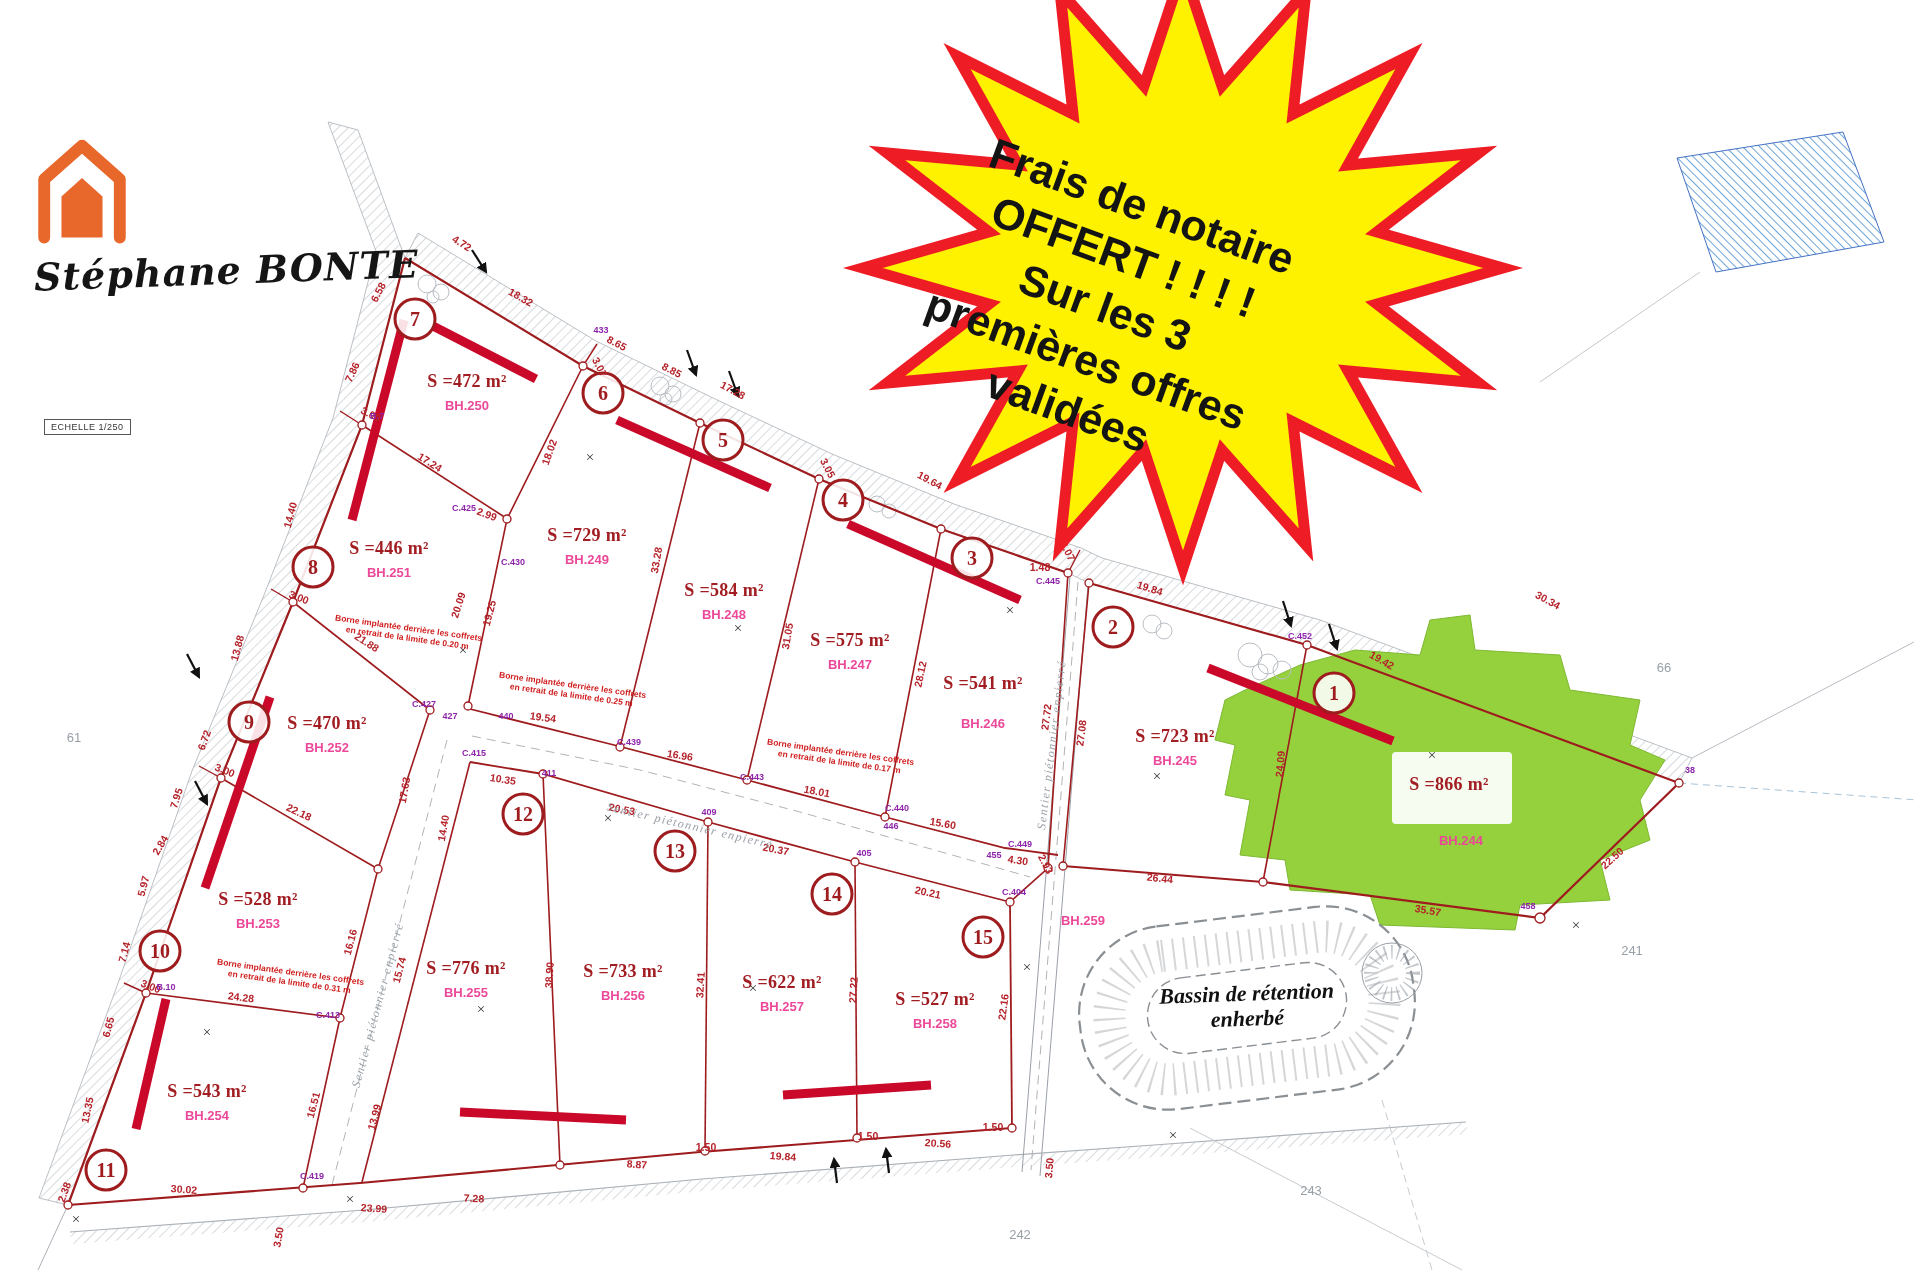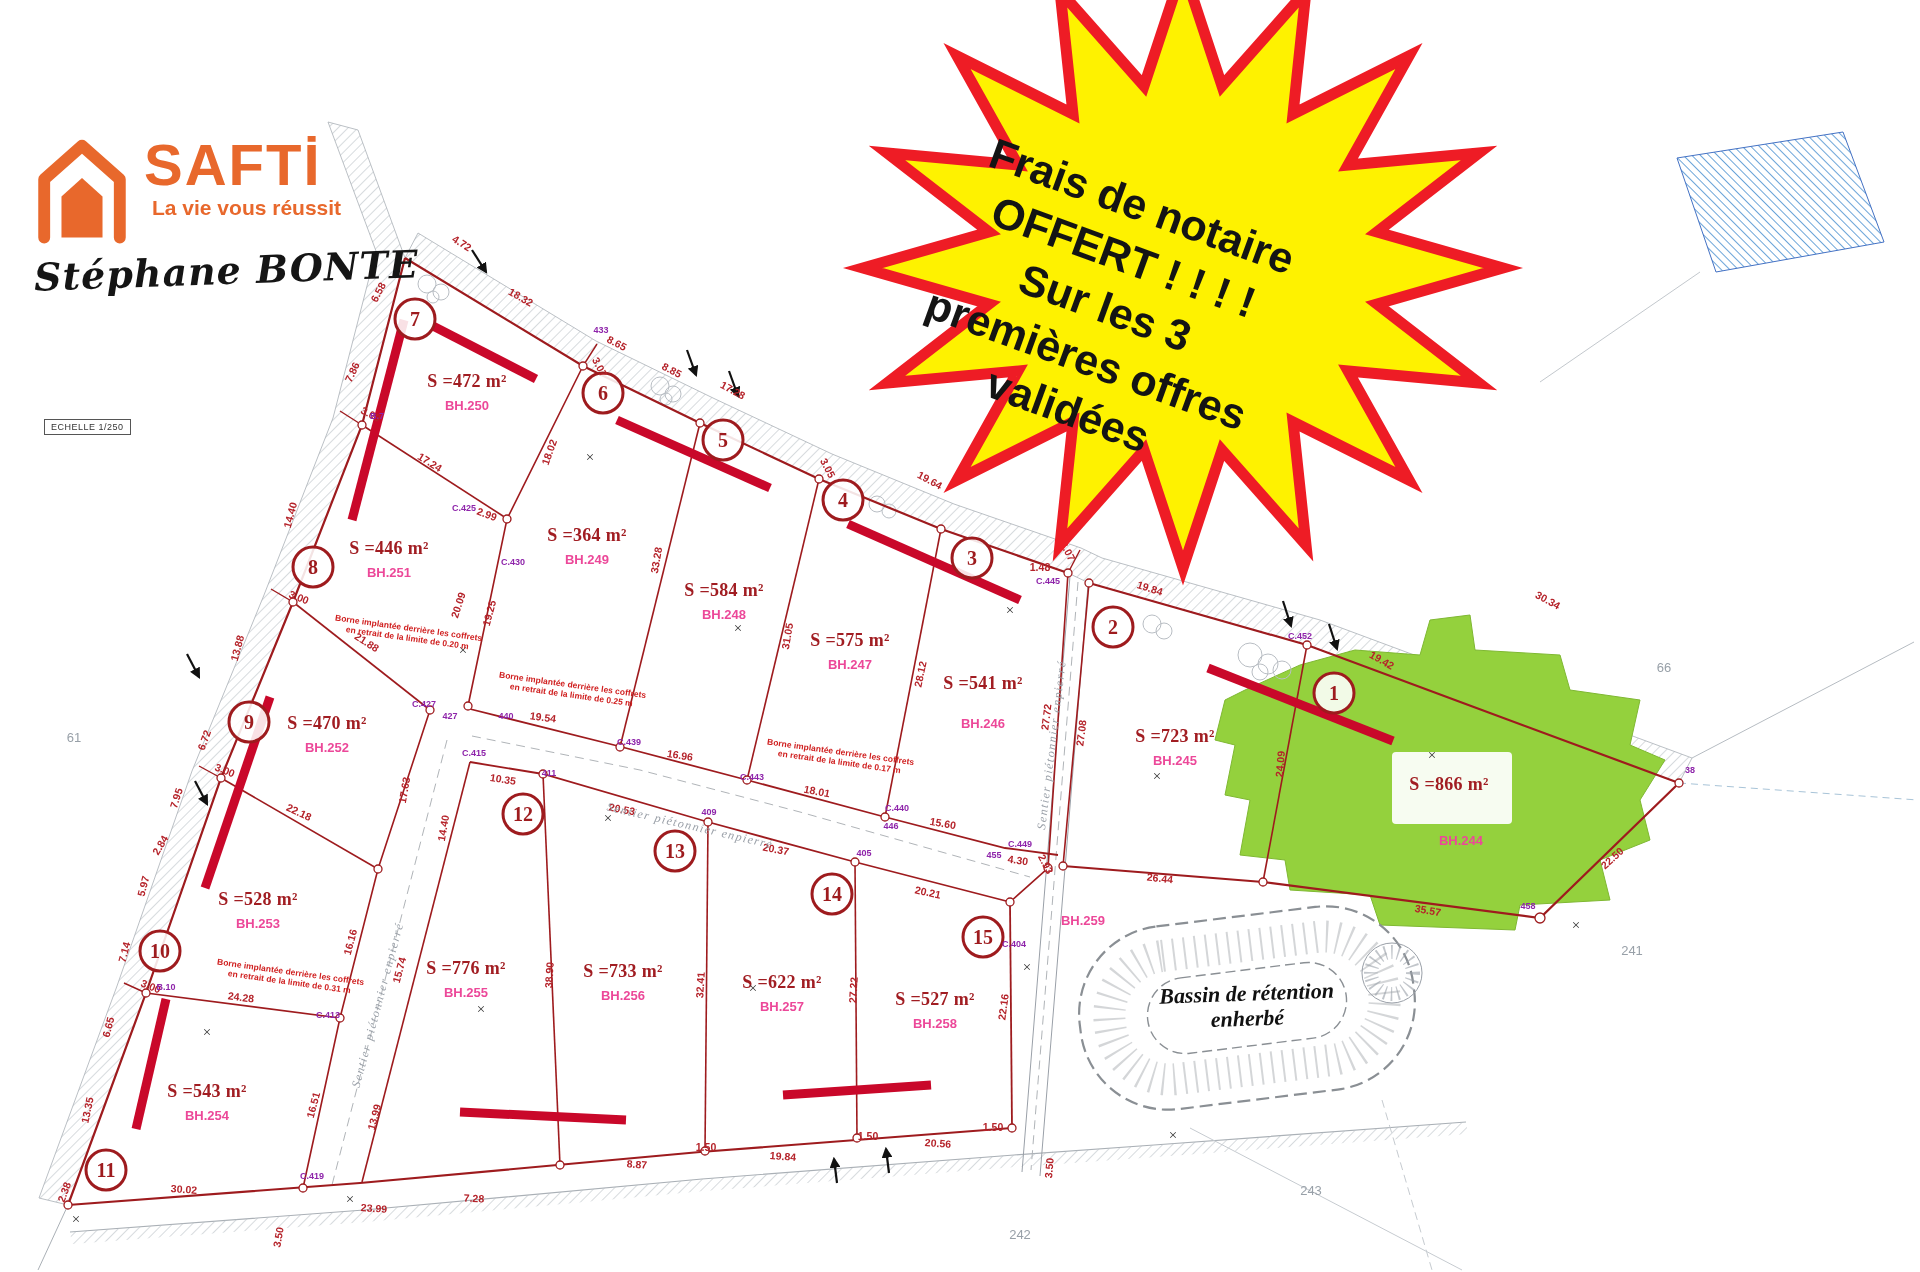--- a/index.html
+++ b/index.html
@@ -211,21 +211,21 @@
       <span class="lot-badge" style="left: 972px; top: 558px; transform: translate(-50%, -50%);">3</span>
       <span class="lot-area" style="left: 983px; top: 683px; transform: translate(-50%, -50%);">S =541 m²</span>
       <span class="lot-code" style="left: 983px; top: 707px; transform: translate(-50%, -50%); margin-top: 16px;">BH.246</span>
       <span class="lot-badge" style="left: 843px; top: 500px; transform: translate(-50%, -50%);">4</span>
       <span class="lot-area" style="left: 850px; top: 640px; transform: translate(-50%, -50%);">S =575 m²</span>
       <span class="lot-code" style="left: 850px; top: 664px; transform: translate(-50%, -50%);">BH.247</span>
       <span class="lot-badge" style="left: 723px; top: 440px; transform: translate(-50%, -50%);">5</span>
       <span class="lot-area" style="left: 724px; top: 590px; transform: translate(-50%, -50%);">S =584 m²</span>
       <span class="lot-code" style="left: 724px; top: 614px; transform: translate(-50%, -50%);">BH.248</span>
       <span class="lot-badge" style="left: 603px; top: 393px; transform: translate(-50%, -50%);">6</span>
-      <span class="lot-area" style="left: 587px; top: 535px; transform: translate(-50%, -50%);">S =364 m²</span>
+      <span class="lot-area" style="left: 587px; top: 535px; transform: translate(-50%, -50%);">S =729 m²</span>
       <span class="lot-code" style="left: 587px; top: 559px; transform: translate(-50%, -50%);">BH.249</span>
       <span class="lot-badge" style="left: 415px; top: 319px; transform: translate(-50%, -50%);">7</span>
       <span class="lot-area" style="left: 467px; top: 381px; transform: translate(-50%, -50%);">S =472 m²</span>
       <span class="lot-code" style="left: 467px; top: 405px; transform: translate(-50%, -50%);">BH.250</span>
       <span class="lot-badge" style="left: 313px; top: 567px; transform: translate(-50%, -50%);">8</span>
       <span class="lot-area" style="left: 389px; top: 548px; transform: translate(-50%, -50%);">S =446 m²</span>
       <span class="lot-code" style="left: 389px; top: 572px; transform: translate(-50%, -50%);">BH.251</span>
       <span class="lot-badge" style="left: 249px; top: 722px; transform: translate(-50%, -50%);">9</span>
       <span class="lot-area" style="left: 327px; top: 723px; transform: translate(-50%, -50%);">S =470 m²</span>
       <span class="lot-code" style="left: 327px; top: 747px; transform: translate(-50%, -50%);">BH.252</span>
@@ -330,21 +330,21 @@
       <span class="pt" style="left: 474px; top: 753px; transform: translate(-50%, -50%);">C.415</span>
       <span class="pt" style="left: 549px; top: 773px; transform: translate(-50%, -50%);">411</span>
       <span class="pt" style="left: 629px; top: 742px; transform: translate(-50%, -50%);">C.439</span>
       <span class="pt" style="left: 752px; top: 777px; transform: translate(-50%, -50%);">C.443</span>
       <span class="pt" style="left: 709px; top: 812px; transform: translate(-50%, -50%);">409</span>
       <span class="pt" style="left: 897px; top: 808px; transform: translate(-50%, -50%);">C.440</span>
       <span class="pt" style="left: 891px; top: 826px; transform: translate(-50%, -50%);">446</span>
       <span class="pt" style="left: 864px; top: 853px; transform: translate(-50%, -50%);">405</span>
       <span class="pt" style="left: 1020px; top: 844px; transform: translate(-50%, -50%);">C.449</span>
       <span class="pt" style="left: 994px; top: 855px; transform: translate(-50%, -50%);">455</span>
-      <span class="pt" style="left: 1014px; top: 944px; transform: translate(-50%, -50%);">C.404</span>
+      <span class="pt" style="left: 1014px; top: 892px; transform: translate(-50%, -50%);">C.404</span>
       <span class="pt" style="left: 1300px; top: 636px; transform: translate(-50%, -50%);">C.452</span>
       <span class="pt" style="left: 1048px; top: 581px; transform: translate(-50%, -50%);">C.445</span>
       <span class="pt" style="left: 601px; top: 330px; transform: translate(-50%, -50%);">433</span>
       <span class="pt" style="left: 513px; top: 526px; transform: translate(-50%, -50%); margin-top: 36px;">C.430</span>
       <span class="pt" style="left: 464px; top: 508px; transform: translate(-50%, -50%);">C.425</span>
       <span class="pt" style="left: 328px; top: 1015px; transform: translate(-50%, -50%);">C.413</span>
       <span class="pt" style="left: 312px; top: 1176px; transform: translate(-50%, -50%);">C.419</span>
       <span class="pt" style="left: 377px; top: 416px; transform: translate(-50%, -50%);">B.7</span>
       <span class="pt" style="left: 166px; top: 987px; transform: translate(-50%, -50%);">B.10</span>
       <span class="pt" style="left: 1528px; top: 906px; transform: translate(-50%, -50%);">458</span>
@@ -407,21 +407,17 @@
       <div>validées</div>
     </div>
 
   <div class="logo">
     <span>
       <svg width="112" height="108" viewBox="0 0 100 100">
         <path d="M15 94 L15 40 L50 9 L85 40 L85 94" fill="none" stroke="#e8682c" stroke-width="11" stroke-linejoin="round" stroke-linecap="round"></path>
         <path d="M31 94 L31 56 L50 39 L69 56 L69 94 Z" fill="#e8682c"></path>
       </svg>
     </span>
-    <span class="logo-text">
-      <div class="brand">SAFTİ</div>
-      <div class="tagline">La vie vous réussit</div>
-    </span>
   </div>
   <div class="agent">Stéphane BONTE</div>
   <div class="echelle">ECHELLE 1/250</div>
 
 </div>
 
 </body></html>

